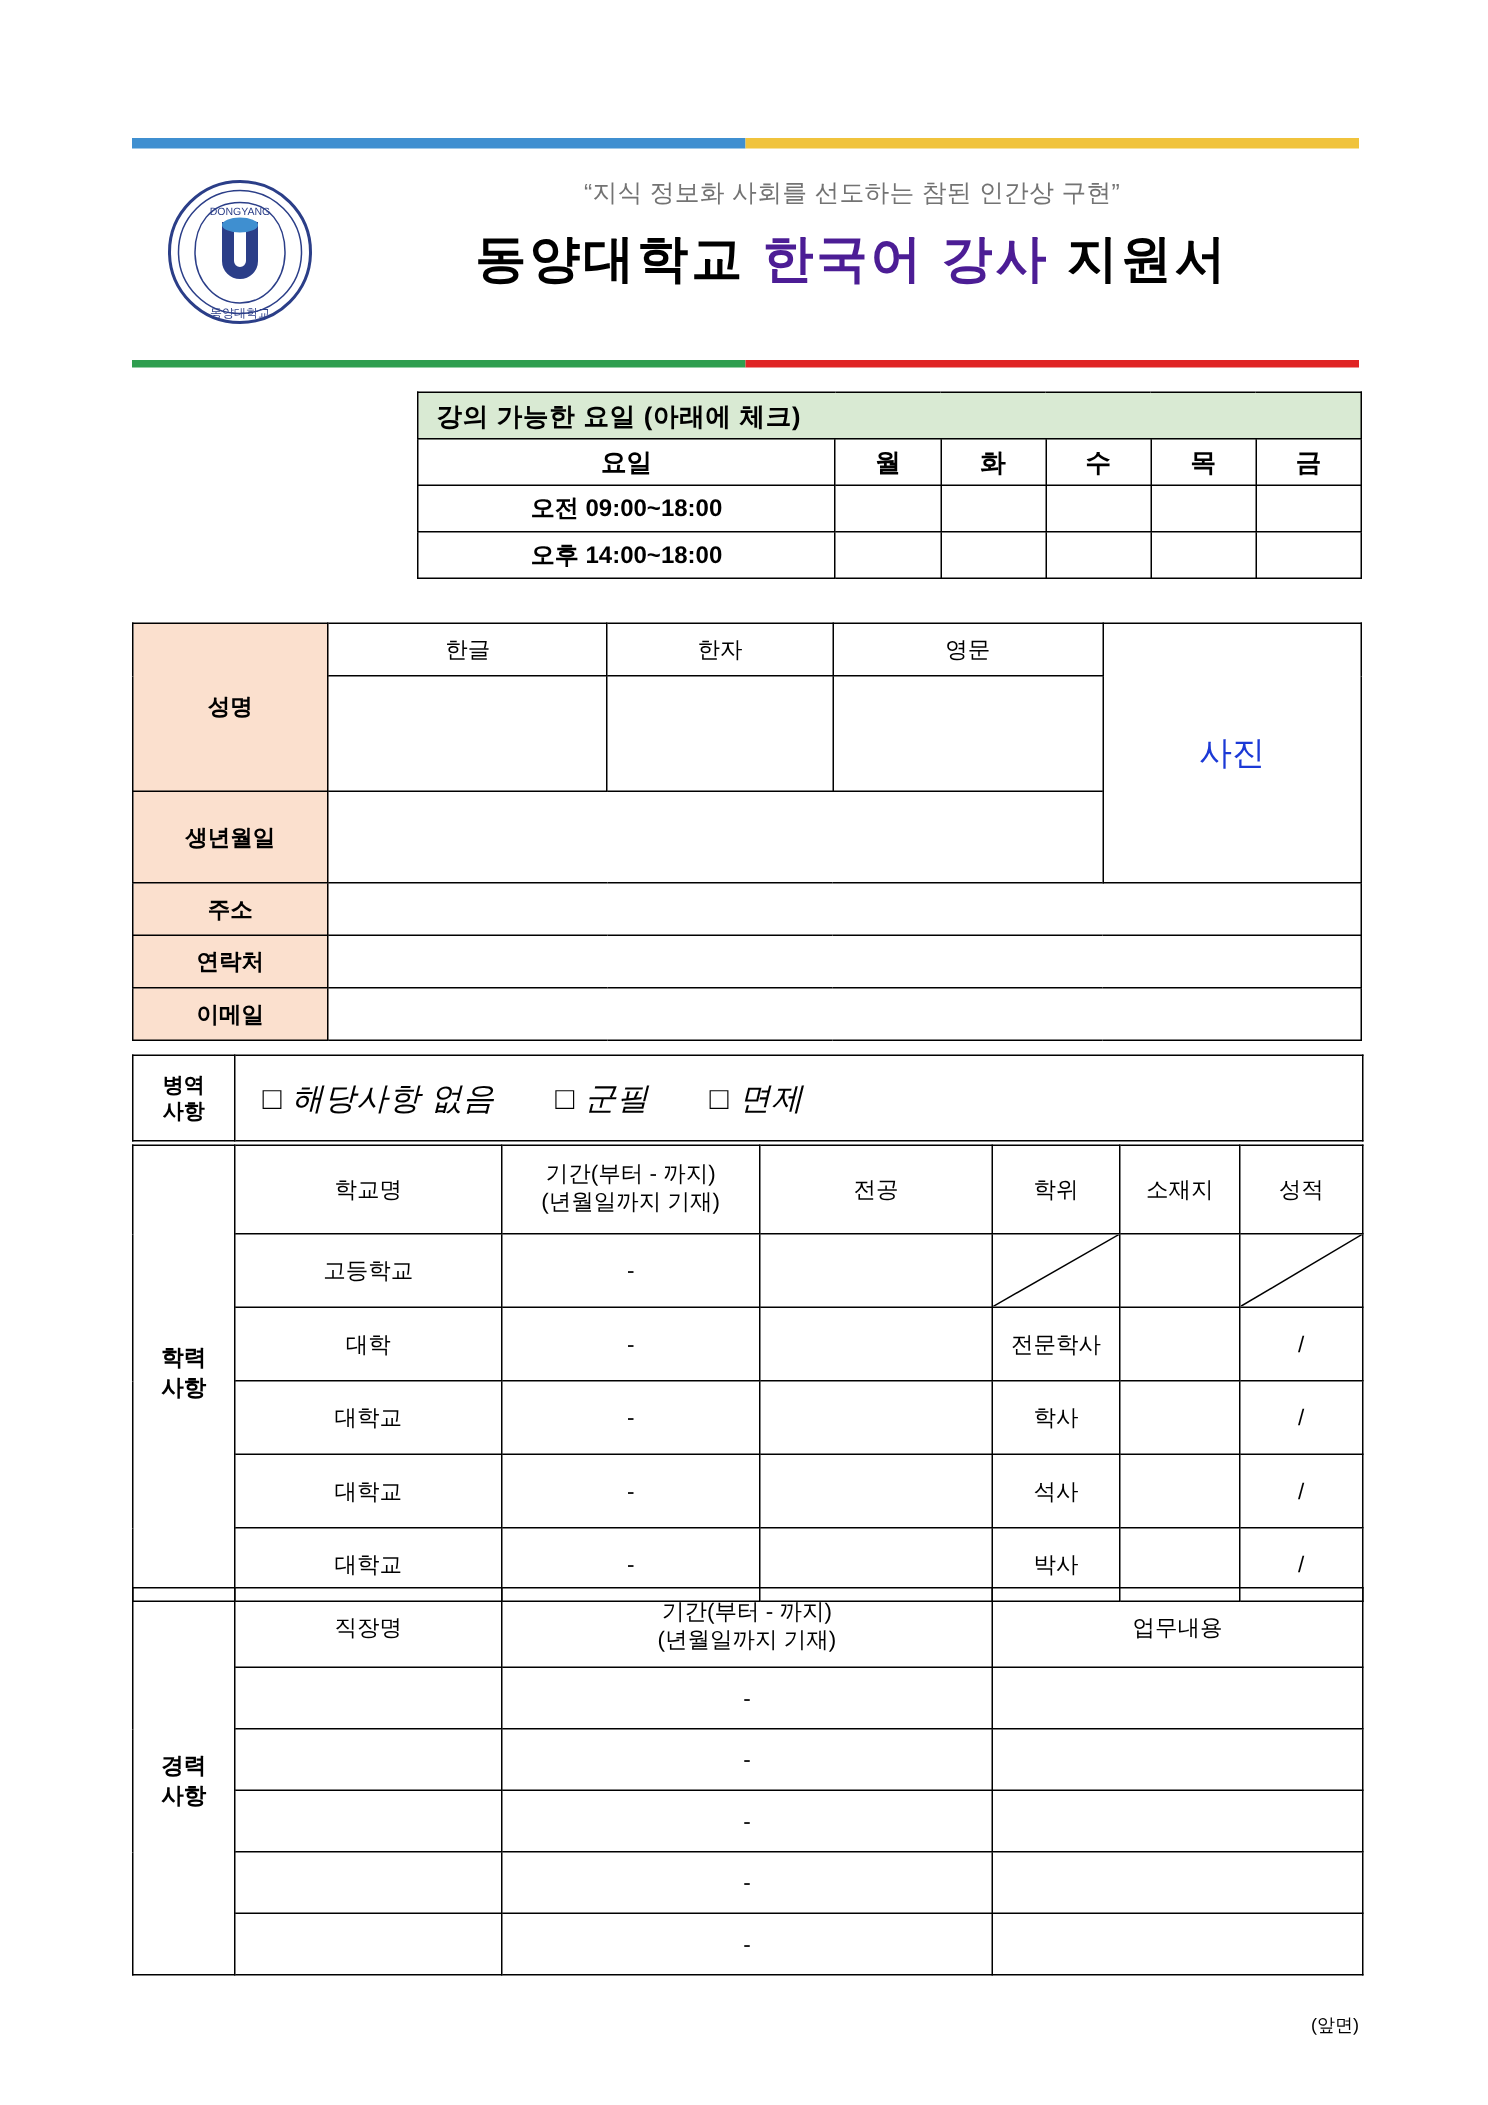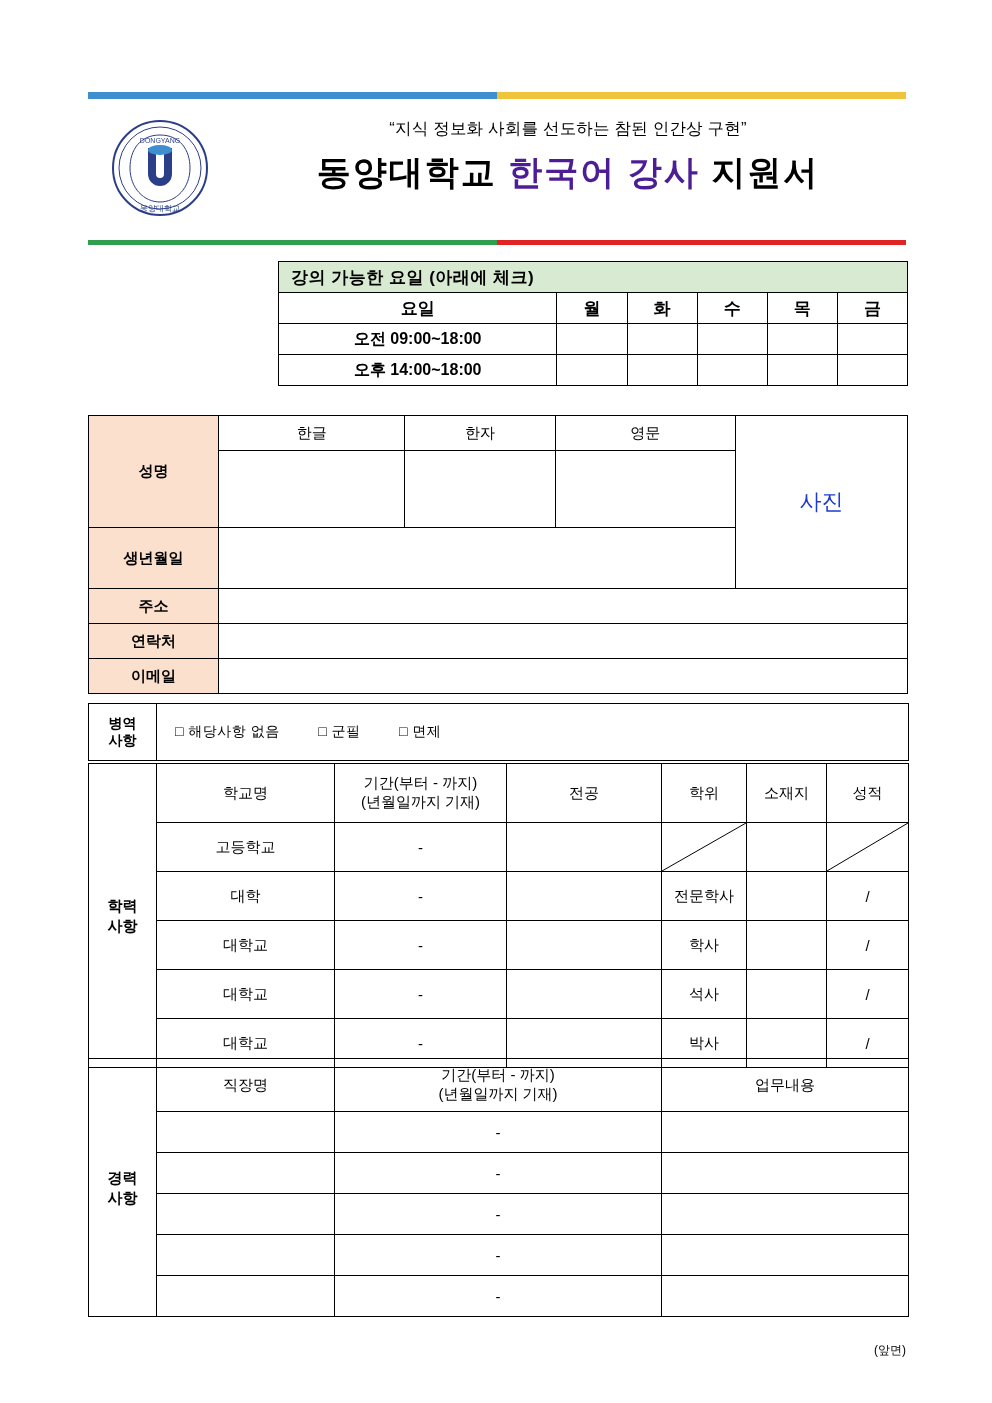--- a/index.html
+++ b/index.html
@@ -53,21 +53,21 @@
   .header-text {
     position: absolute;
     left: 150px;
     top: 14px;
     width: 660px;
     text-align: center;
   }
   .slogan {
     font-size: 16.5px;
     letter-spacing: 0.2px;
-    color: #000000;
+    color: #737373;
     margin-bottom: 10px;
   }
   .title-line {
     font-size: 34px;
     font-weight: bold;
     letter-spacing: 2px;
     white-space: nowrap;
   }
   .title-line .blue {
     color: #4c1d95;
@@ -157,22 +157,23 @@
   .military td { height: 28px; }
   .mil-lbl {
     width: 68px;
     font-weight: bold;
     font-size: 14px;
     line-height: 1.25;
   }
   .mil-body {
     text-align: left;
     padding-left: 18px;
-    font-size: 14px;
+    font-size: 21px;
     letter-spacing: 0.5px;
+    font-style: italic;
   }
   .mil-body .opt { margin-right: 34px; white-space: nowrap; }
 
   
   .education {
     position: absolute;
     left: 88px;
     top: 763px;
     width: 820px;
   }

